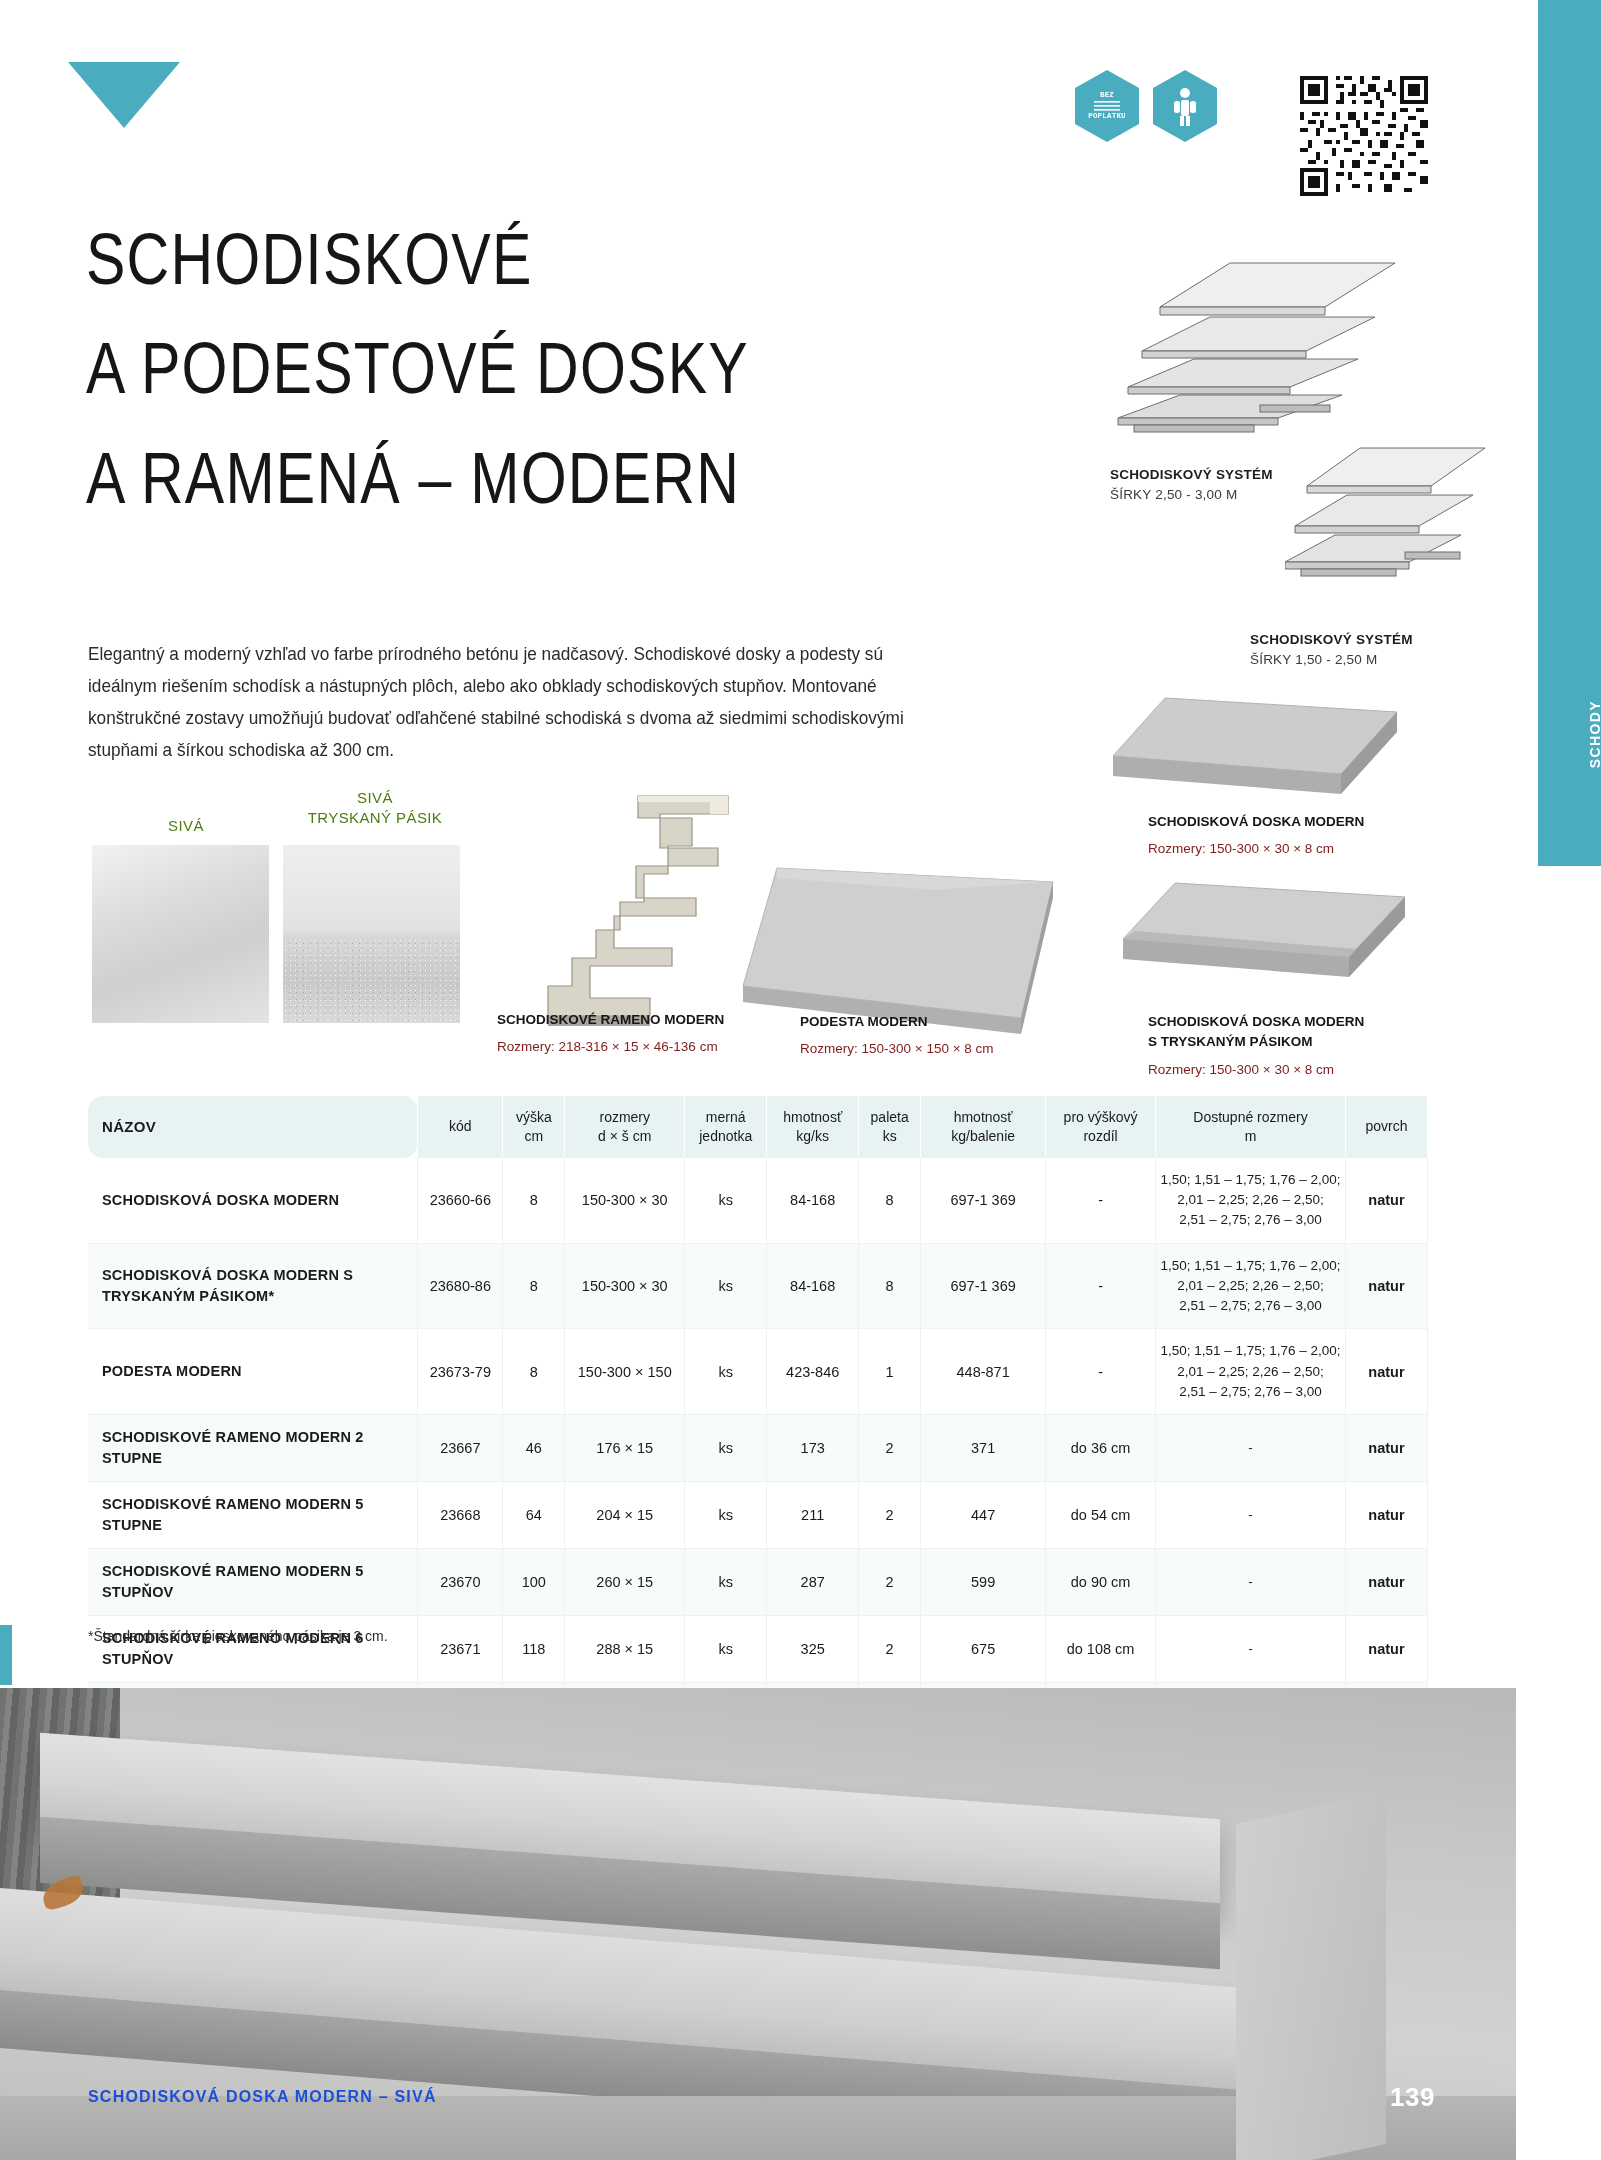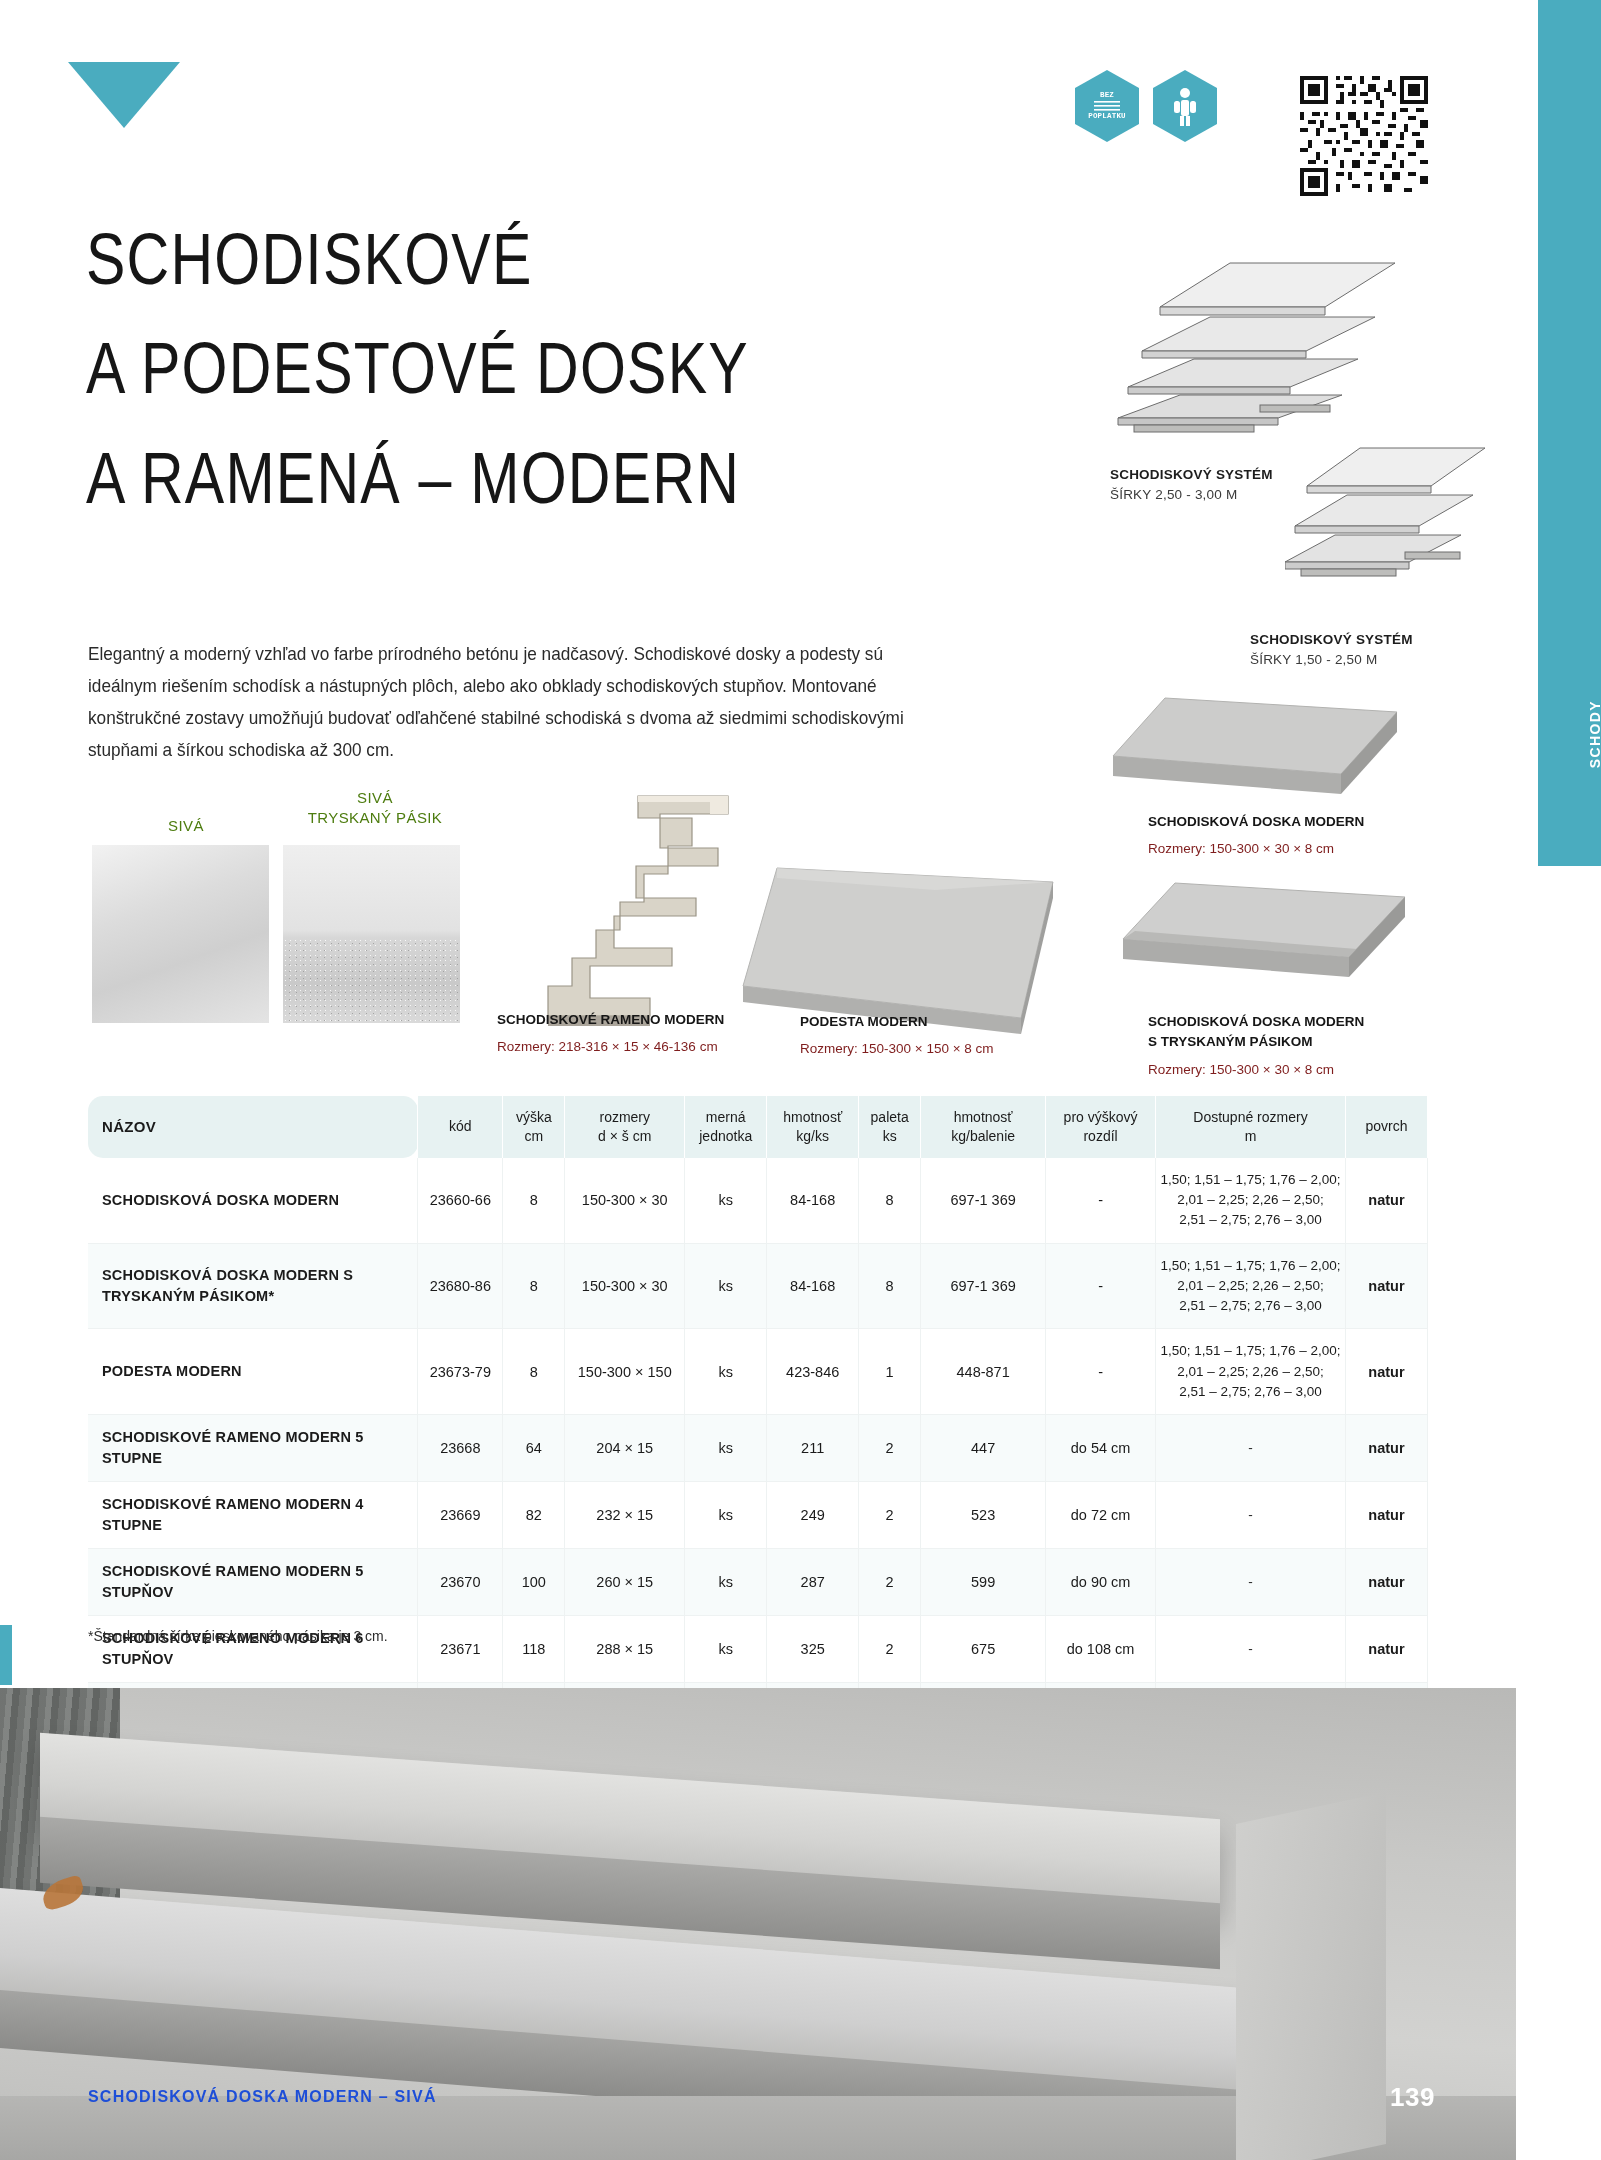--- a/index.html
+++ b/index.html
@@ -517,42 +517,42 @@
             <td>150-300 × 150</td>
             <td>ks</td>
             <td>423-846</td>
             <td>1</td>
             <td>448-871</td>
             <td>-</td>
             <td class="sizes">1,50; 1,51 – 1,75; 1,76 – 2,00;<br>2,01 – 2,25; 2,26 – 2,50;<br>2,51 – 2,75; 2,76 – 3,00</td>
             <td class="surf">natur</td>
           </tr>
           <tr>
+            <td class="name">SCHODISKOVÉ RAMENO MODERN 2 STUPNE</td>
+            <td>23667</td>
+            <td>46</td>
+            <td>176 × 15</td>
+            <td>ks</td>
+            <td>173</td>
+            <td>2</td>
+            <td>371</td>
+            <td>do 36 cm</td>
+            <td class="sizes">-</td>
+            <td class="surf">natur</td>
+          </tr>
+          <tr>
             <td class="name">SCHODISKOVÉ RAMENO MODERN 5 STUPNE</td>
             <td>23668</td>
             <td>64</td>
             <td>204 × 15</td>
             <td>ks</td>
             <td>211</td>
             <td>2</td>
             <td>447</td>
             <td>do 54 cm</td>
-            <td class="sizes">-</td>
-            <td class="surf">natur</td>
-          </tr>
-          <tr>
-            <td class="name">SCHODISKOVÉ RAMENO MODERN 4 STUPNE</td>
-            <td>23669</td>
-            <td>82</td>
-            <td>232 × 15</td>
-            <td>ks</td>
-            <td>249</td>
-            <td>2</td>
-            <td>523</td>
-            <td>do 72 cm</td>
             <td class="sizes">-</td>
             <td class="surf">natur</td>
           </tr>
           <tr>
             <td class="name">SCHODISKOVÉ RAMENO MODERN 5 STUPŇOV</td>
             <td>23670</td>
             <td>100</td>
             <td>260 × 15</td>
             <td>ks</td>
             <td>287</td>

